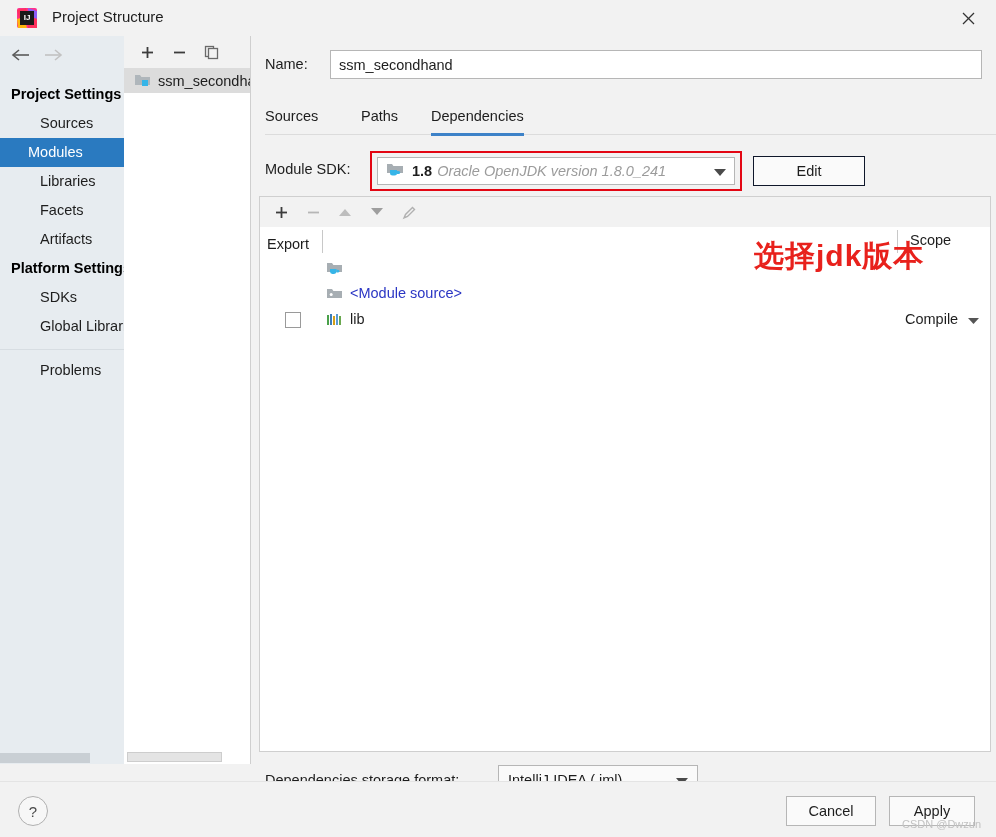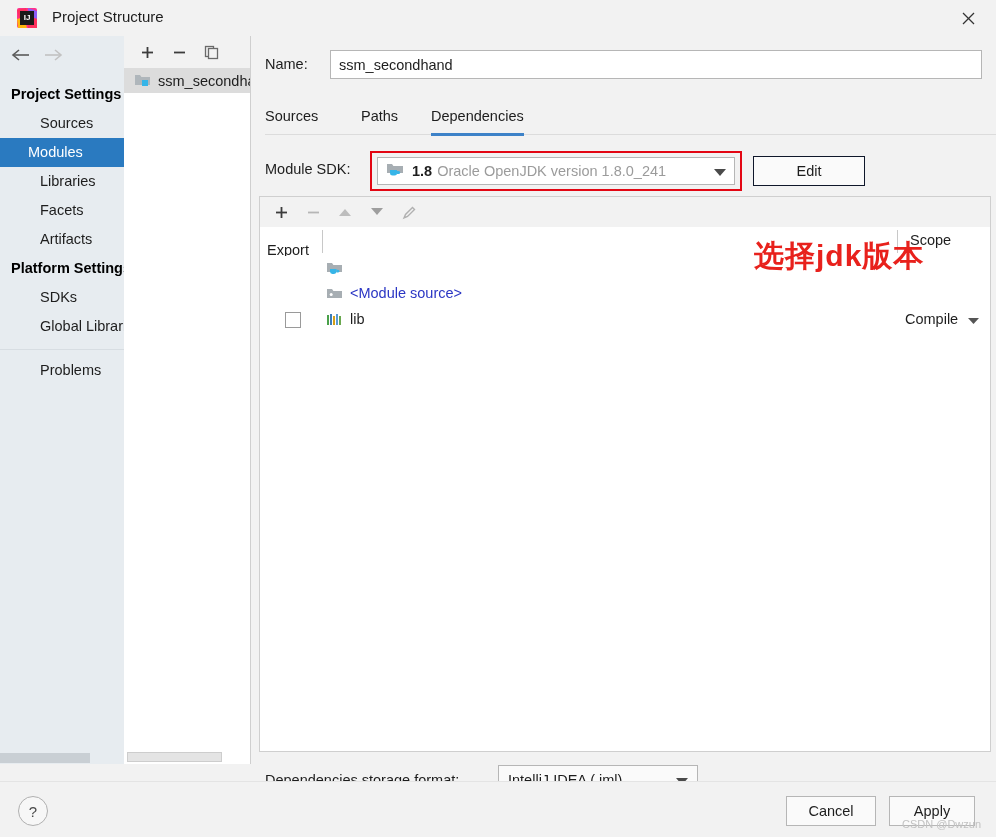--- a/index.html
+++ b/index.html
@@ -260,20 +260,21 @@
     font-size: 14.5px;
     color: #1d1d1d;
     font-weight: 600;
   }
   .sdk-combo .jdk-desc {
     margin-left: 5px;
     font-size: 14.5px;
     color: #9b9b9b;
     white-space: nowrap;
     overflow: hidden;
+    font-style: italic;
   }
   .sdk-combo .caret { margin-left: auto; }
   .edit-btn {
     position: absolute;
     left: 502px; top: 5px;
     width: 112px; height: 30px;
     background: #fafafa;
     border: 1px solid #0f172a;
     box-sizing: border-box;
     font-family: "Liberation Sans", sans-serif;
@@ -326,21 +327,21 @@
 
   .deps-head {
     position: absolute;
     left: 0; top: 30px;
     width: 730px; height: 29px;
     background: #ffffff;
     border-bottom: 1px solid #d2d2d2;
   }
   .dh-export {
     position: absolute;
-    left: 7px; top: 15px;
+    left: 7px; top: 9px;
     font-size: 14.5px;
     cursor: pointer;
     text-align: center;
   }
   .dh-div1 {
     position: absolute;
     left: 62px; top: 3px;
     width: 1px; height: 23px;
     background: #c8c8c8;
   }

